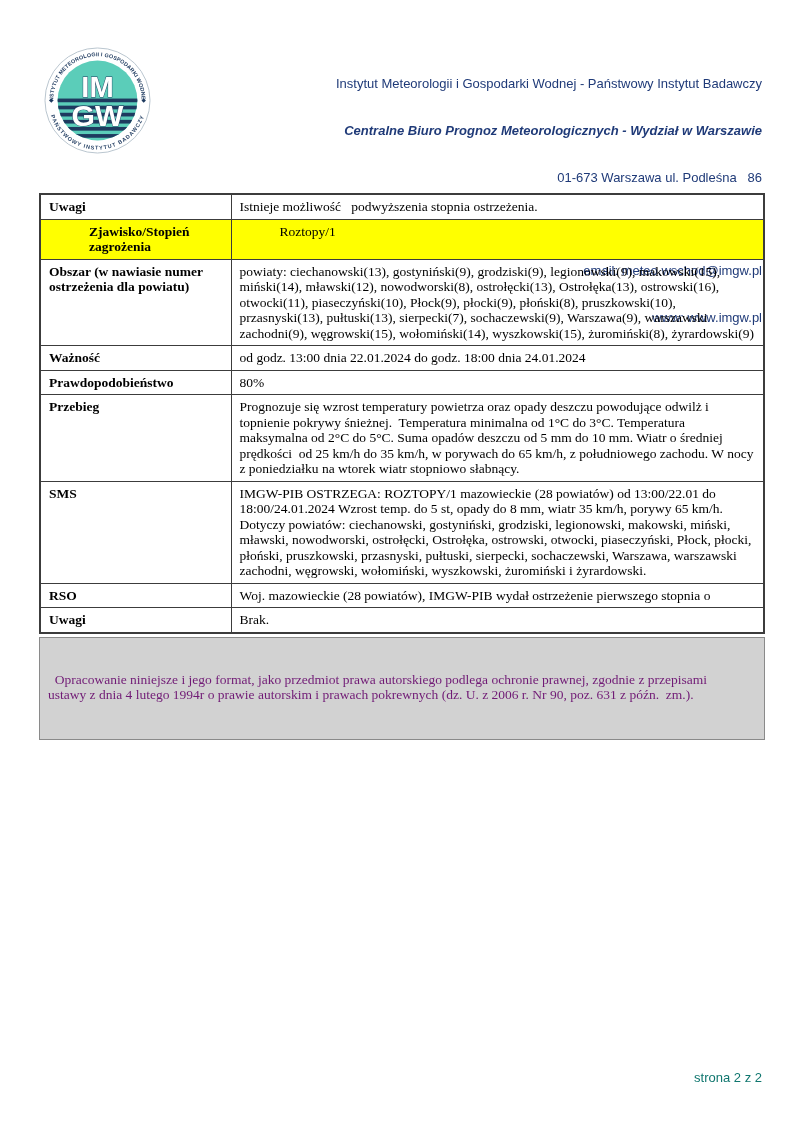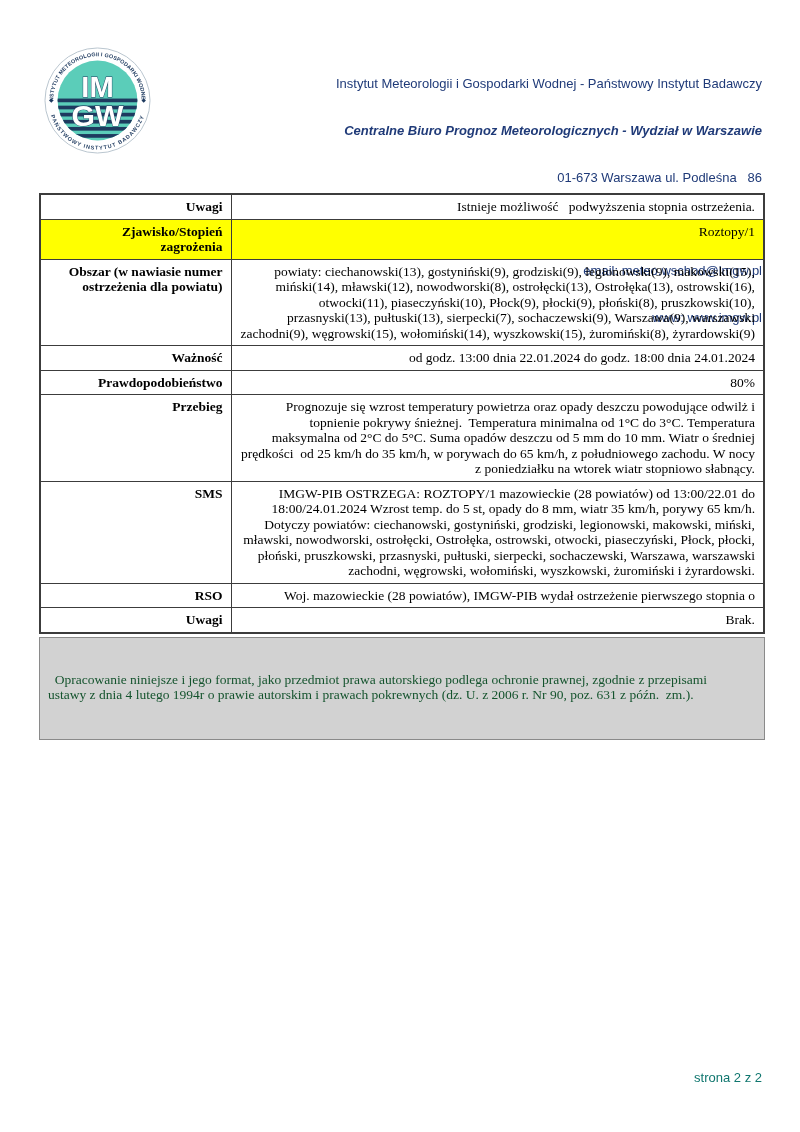--- a/index.html
+++ b/index.html
@@ -28,29 +28,29 @@
   .logo-navy { fill:var(--logo-navy,#1E3A5F); }
   
   .content { position:absolute; top:193px; left:39px; width:726px; }
   table.warning {
     border-collapse:collapse; width:100%;
     font-size:13.5px; line-height:15.5px; color:#000;
     border:2px solid var(--table-border,#3C3C3C);
   }
   table.warning td {
     border:1px solid var(--table-border,#3C3C3C);
-    vertical-align:top; padding:4px 8px 4px 8px;text-align:right;
+    vertical-align:top; padding:4px 8px 4px 8px;
   }
   td.label { width:191px; font-weight:bold; padding-left:6px; padding-right:4px; }
   td.val { white-space:pre-wrap; }
   tr.highlight td { background:var(--highlight,#FFFF00);padding-left:48px; }
   .note {
     margin-top:3px; background:var(--note-bg,#D2D2D2);
     border:1px solid #8a8a8a; padding:3px 16px 5px 8px;
-    font-size:13.5px; line-height:15.5px; color:#14532d; white-space:pre-wrap;
+    font-size:13.5px; line-height:15.5px; color:#701a75; white-space:pre-wrap;
   }
   
   .page-number {
     position:absolute; top:1070px; right:38px;
     font-family:"Liberation Sans", sans-serif; font-size:13px; color:#0f766e;
   }
 </style>
 </head>
 <body>
 

